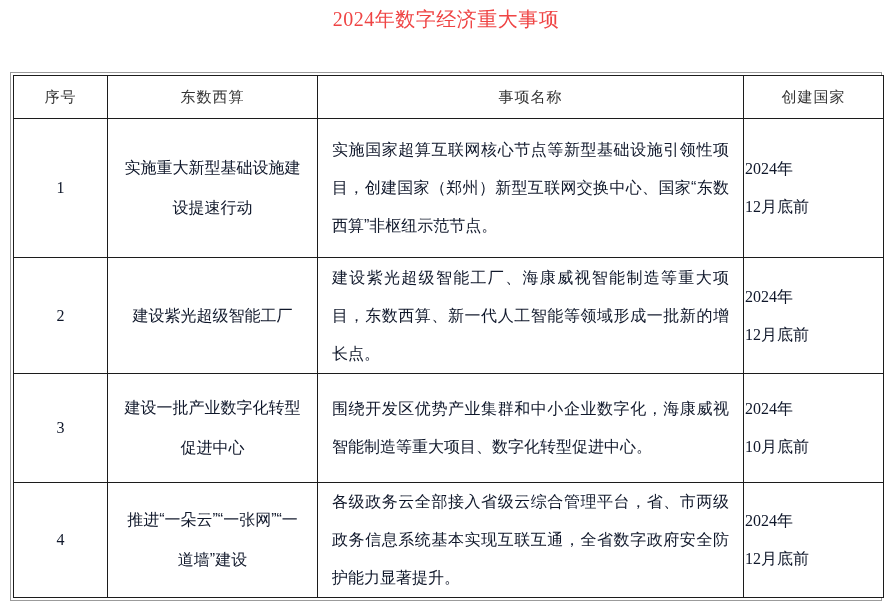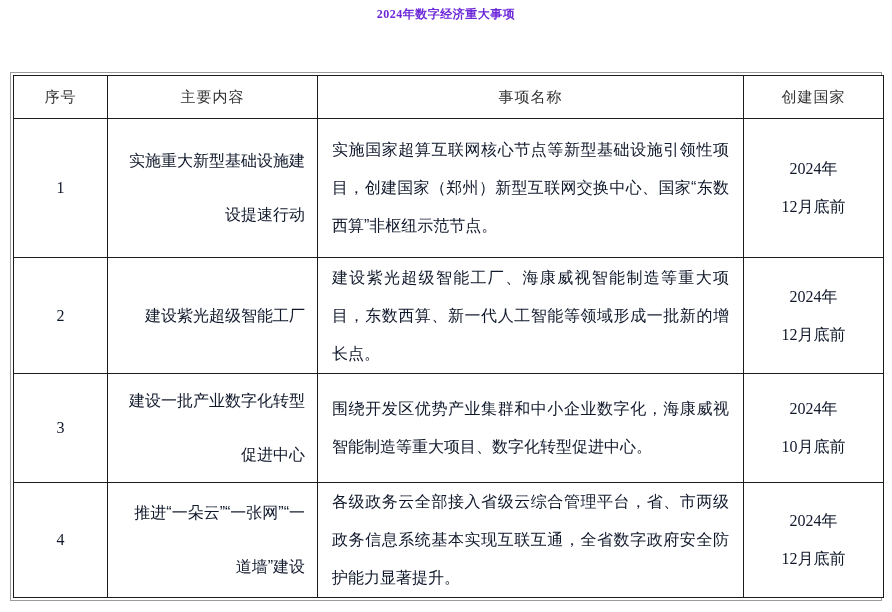--- a/index.html
+++ b/index.html
@@ -14,23 +14,23 @@
     color: #404040;
     overflow: hidden;
   }
   .page-title {
     margin: 0;
     padding-top: 6px;
     height: 72px;
     box-sizing: border-box;
     text-align: center;
     font-family: "Liberation Serif", serif;
-    font-size: 12px;
-    font-weight: bold;
-    color: #6d28d9;
+    font-size: 20px;
+    font-weight: normal;
+    color: #ef4444;
     letter-spacing: 0.5px;
   }
   .table-wrap {
     margin: 0 10px;
     width: 872px;
     box-sizing: border-box;
     border: 1px solid #9b9b9b;
     padding: 2px;
     background: #ffffff;
   }
@@ -68,32 +68,32 @@
   tr.r4 { height: 113px; }
 
   td.cell-no {
     text-align: center;
     font-family: "Liberation Serif", serif;
     font-size: 16px;
     color: #333333;
   }
   td.cell-name {
     padding: 0 12px;
-    text-align: right;
-    line-height: 54px;
+    text-align: center;
+    line-height: 40px;
   }
   td.cell-main {
     padding: 0 14px;
     text-align: justify;
     text-justify: inter-ideograph;
     line-height: 38px;
     word-break: break-all;
   }
   td.cell-time {
-    text-align: center;
+    text-align: left;
     font-family: "Liberation Serif", serif;
     line-height: 38px;
     color: #3a3a3a;
   }
 </style>
 </head>
 <body>
 
 <h1 class="page-title">2024年数字经济重大事项</h1>
 
@@ -101,21 +101,21 @@
   <table class="events">
     <colgroup>
       <col class="c-no">
         <col class="c-name">
         <col class="c-main">
         <col class="c-time">
     </colgroup>
     <tbody>
       <tr class="head-row">
         <th>序号</th>
-        <th>主要内容</th>
+        <th>东数西算</th>
         <th>事项名称</th>
         <th>创建国家</th>
       </tr>
 
       <tr class="r1">
         <td class="cell-no">1</td>
         <td class="cell-name">实施重大新型基础设施建设提速行动</td>
         <td class="cell-main">实施国家超算互联网核心节点等新型基础设施引领性项目，创建国家（郑州）新型互联网交换中心、国家“东数西算”非枢纽示范节点。</td>
         <td class="cell-time">
           <div>2024年</div>

